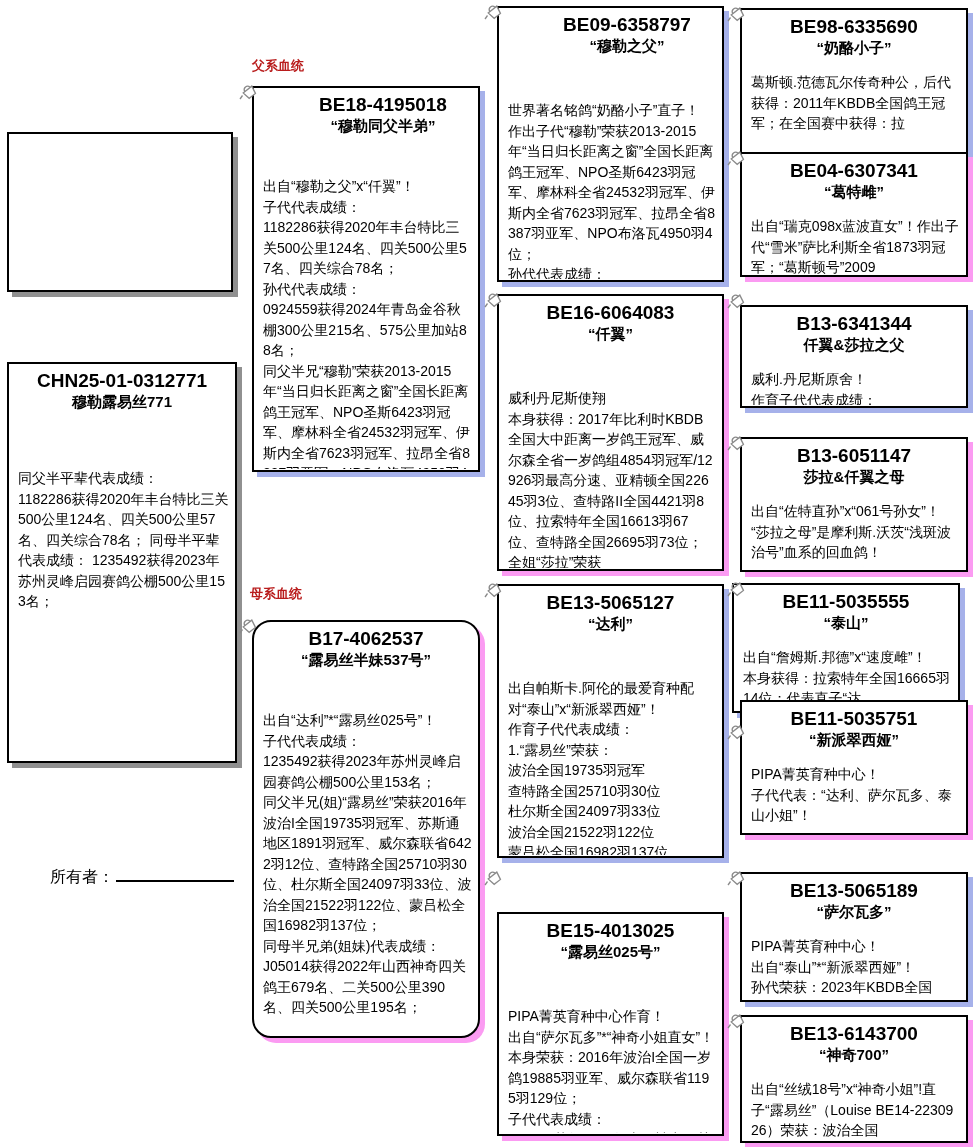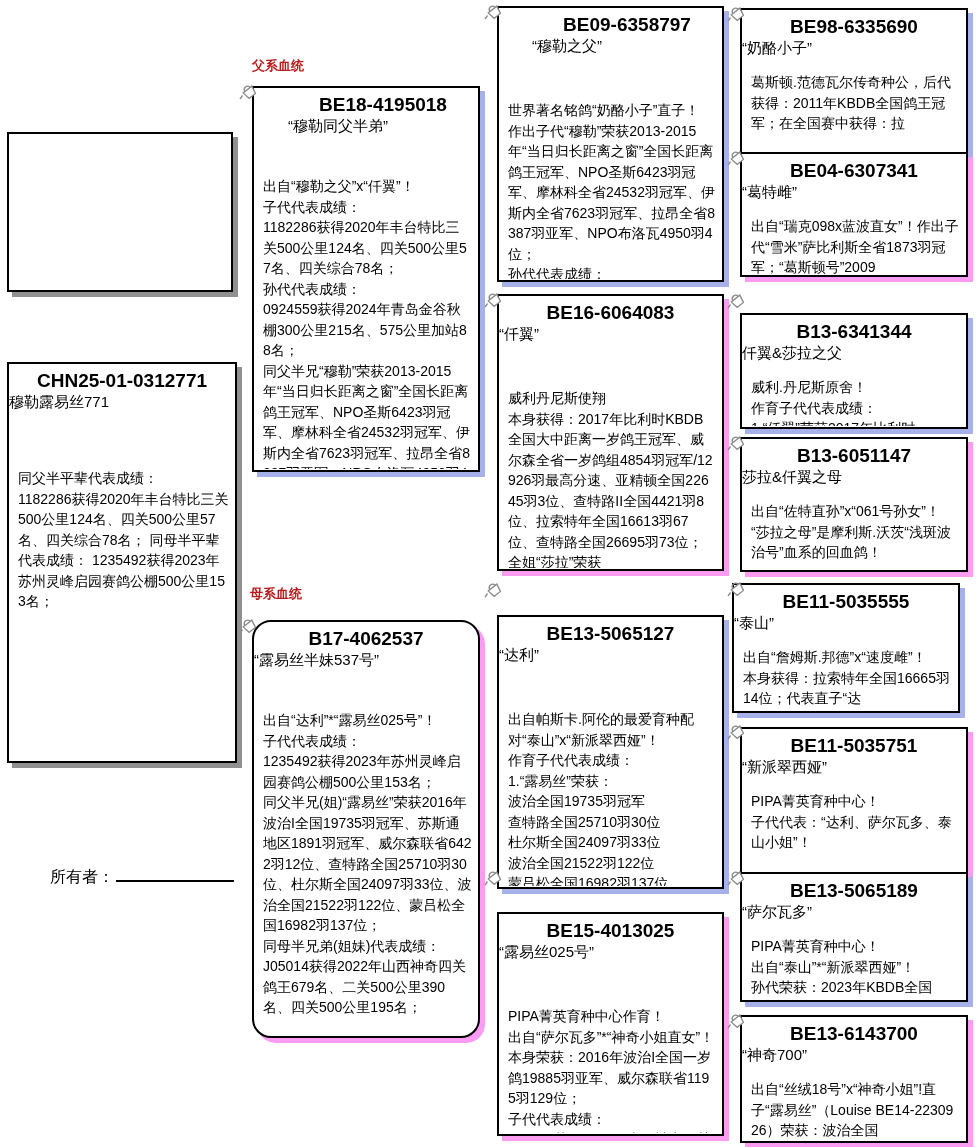--- a/index.html
+++ b/index.html
@@ -8,46 +8,46 @@
   .branch-label{position:absolute;font-size:13px;font-weight:bold;color:#b91c1c;}
   #paternal-label{left:252px;top:57px;}
   #maternal-label{left:250px;top:585px;}
 
   .box{position:absolute;background:#fff;border:2px solid #000;box-sizing:border-box;overflow:hidden;}
   .box.sire{box-shadow:5px 5px 0 #a6b1ea;}
   .box.dam{box-shadow:5px 5px 0 #fb9bf2;}
   .box.neutral{box-shadow:5px 5px 0 #909090;}
 
   .ring{font-size:19px;font-weight:bold;text-align:center;margin-top:5px;line-height:23px;letter-spacing:0;}
-  .pname{font-size:15px;font-weight:normal;line-height:20px;}
+  .pname{font-size:15px;font-weight:bold;text-align:center;line-height:20px;}
   .pbody{position:absolute;left:9px;right:6px;bottom:1px;font-size:14px;line-height:20.5px;
          white-space:pre-line;word-break:break-all;overflow-wrap:anywhere;overflow:hidden;text-align:left;}
   .bt-lg .pbody{top:88px;}
   .bt-main .pbody{top:104px;}
   .bt-md .pbody{top:92px;}
   .bt-sm .pbody{top:62px;}
 
   
   #box-empty{left:7px;top:132px;width:226px;height:160px;}
   #box-main {left:7px;top:362px;width:230px;height:401px;}
   
   #box-be18 {left:252px;top:86px; width:228px;height:386px;padding-left:34px;}
   #box-b17  {left:252px;top:620px;width:228px;height:418px;border-radius:19px;}
   
   #box-be09 {left:497px;top:6px;  width:227px;height:276px;padding-left:33px;}
   #box-be16 {left:497px;top:294px;width:227px;height:277px;}
-  #box-be13a{left:497px;top:615px;width:227px;height:274px;}
+  #box-be13a{left:497px;top:584px;width:227px;height:274px;}
   #box-be15 {left:497px;top:912px;width:227px;height:224px;}
   
   #box-be98 {left:740px;top:8px;   width:228px;height:153px;}
   #box-be04 {left:740px;top:152px; width:228px;height:125px;}
-  #box-b13a {left:740px;top:313px; width:228px;height:116px;}
+  #box-b13a {left:740px;top:305px; width:228px;height:103px;}
   #box-b13b {left:740px;top:437px; width:228px;height:135px;}
   #box-be11a{left:732px;top:583px; width:228px;height:130px;}
-  #box-be11b{left:740px;top:727px; width:228px;height:170px;}
+  #box-be11b{left:740px;top:700px; width:228px;height:135px;}
   #box-be13b{left:740px;top:872px; width:228px;height:130px;}
   #box-be13c{left:740px;top:1015px;width:228px;height:128px;}
 
   .clip{position:absolute;width:24px;height:24px;z-index:5;}
   .owner{position:absolute;left:50px;top:866px;font-size:16px;}
   .owner-line{display:inline-block;width:118px;border-bottom:2px solid #000;height:14px;margin-left:2px;}
 </style>
 </head>
 <body>
 

